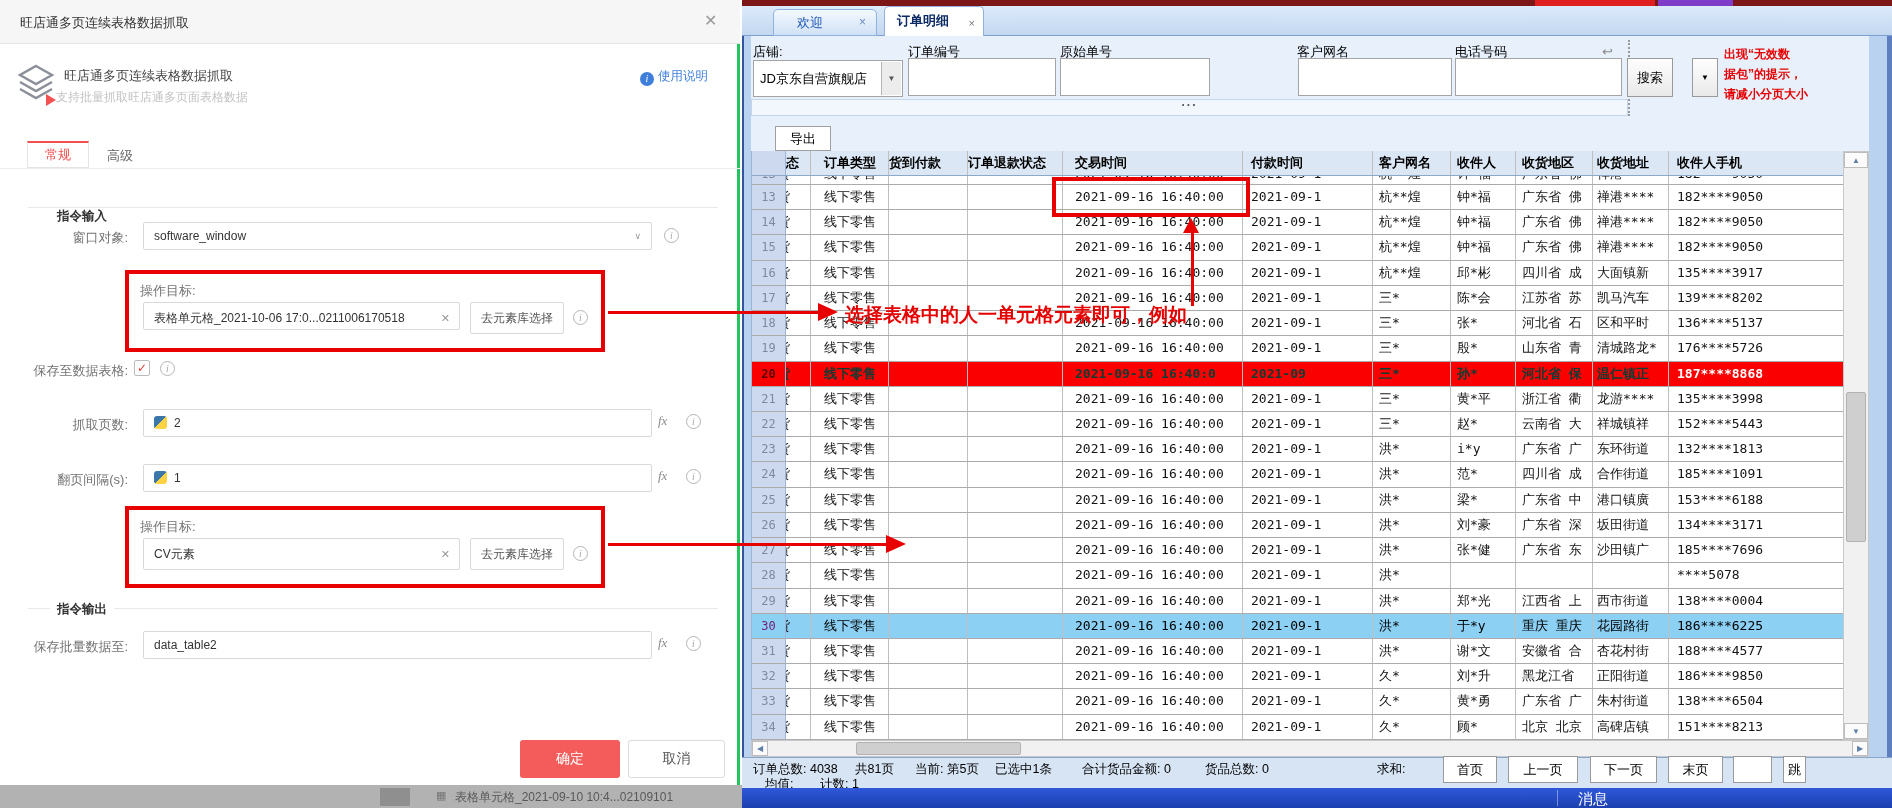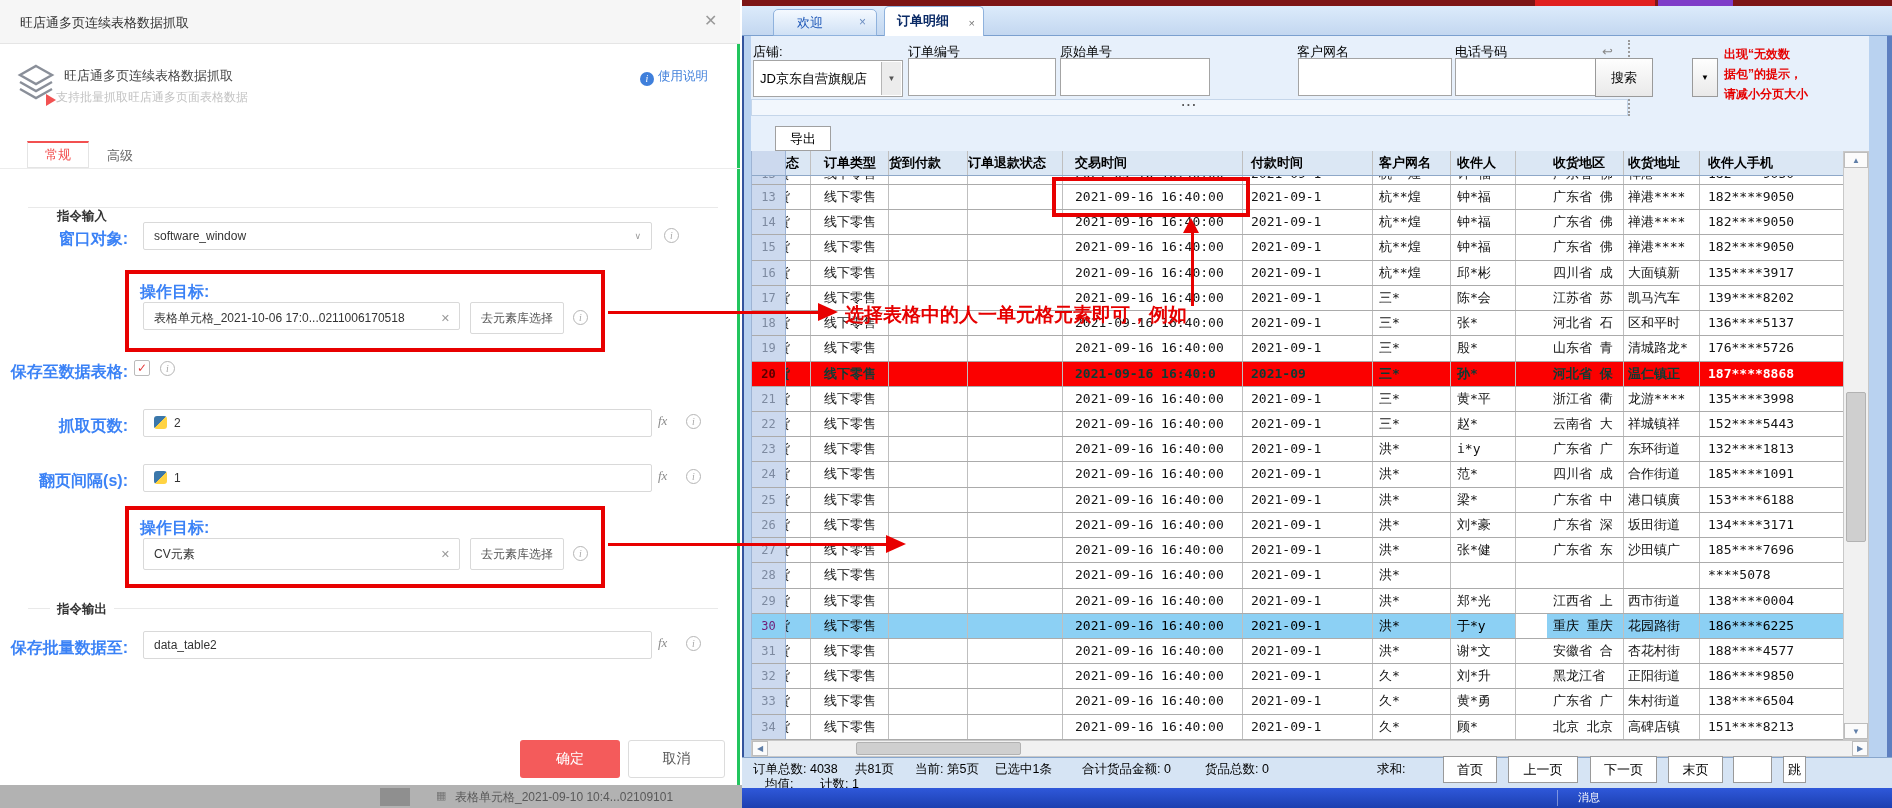--- a/index.html
+++ b/index.html
@@ -16,21 +16,21 @@
   .card-sub { left:56px; top:89px; font-size:12px; color:#c3c3c3; }
   .help-link { left:640px; top:68px; font-size:12.5px; color:#3f7fdb; }
   .help-i { display:inline-block; width:14px; height:14px; border-radius:50%; background:#3f7fdb; color:#fff;
             font-size:10px; text-align:center; line-height:14px; vertical-align:-2px; margin-right:4px; font-style:italic; font-family:"Liberation Serif",serif;}
   .tab1 { left:27px; top:141px; width:62px; height:27px; background:#fff; border:1px solid #e4e4e4; border-top:2px solid #f25050;
           color:#f25050; font-size:13px; text-align:center; line-height:24px; }
   .tab2 { left:89px; top:141px; width:62px; height:27px; color:#666; font-size:13px; text-align:center; line-height:27px; border:1px solid transparent;}
   .tabline { left:0; top:168px; width:740px; height:1px; background:#ececec; }
   .legend-line { height:1px; background:#e9e9e9; left:28px; width:690px; }
   .legend { font-size:12.5px; font-weight:bold; color:#333; background:#fff; padding:0 7px; }
-  .flabel { width:128px; text-align:right; font-size:16px; color:#3b82f6;font-weight:bold; }
+  .flabel { width:128px; text-align:right; font-size:13px; color:#737373; }
   .fbox { background:#fff; border:1px solid #d9d9d9; border-radius:2px; font-size:12px; color:#333; line-height:26px; padding-left:10px; white-space:nowrap; overflow:hidden; }
   .sel-arrow { position:absolute; right:10px; top:0; color:#999; font-size:9px; line-height:26px; }
   .i-icon { width:15px; height:15px; border:1px solid #b5b5b5; border-radius:50%; color:#a8a8a8; font-size:10px;
             text-align:center; line-height:13px; font-style:italic; font-family:"Liberation Serif",serif; }
   .fx { font-style:italic; font-family:"Liberation Serif",serif; font-size:13px; color:#8b8b8b; }
   .clear-x { position:absolute; right:9px; top:0; color:#999; font-size:11px; line-height:30px; }
   .elem-btn { background:#fff; border:1px solid #d9d9d9; border-radius:2px; font-size:12px; color:#555; text-align:center; }
   .pyicon { display:inline-block; width:13px; height:13px; border-radius:3px; vertical-align:-2px; margin-right:7px;
             background:linear-gradient(135deg,#3b77aa 0 50%,#ffd343 50% 100%); }
   .chk { width:16px; height:16px; border:1px solid #bbb; border-radius:2px; background:#fff; color:#e23b3b; font-size:12px; font-weight:bold; text-align:center; line-height:14px; }
@@ -77,21 +77,21 @@
   .drow.partial { height:9px; overflow:hidden; }
   .drow.partial .inner-shift { margin-top:-14px; }
   .c-num { width:34px; background:#ccd9ee; color:#7d8aa0; text-align:center; border-right:1px solid #9db4d6; font-size:12px; }
   .c-frag { width:25px; } .c-frag span { display:inline-block; margin-left:-9px; }
   .c-type { width:78px; padding-left:13px; }
   .c-cod { width:79px; } .c-refund { width:95px; }
   .c-time { width:180px; padding-left:12px; }
   .c-pay { width:130px; padding-left:8px; }
   .c-cust { width:78px; padding-left:6px; }
   .c-recv { width:65px; padding-left:6px; }
-  .c-region { width:77px; padding-left:6px;margin-left:31px; }
+  .c-region { width:77px; padding-left:6px; }
   .c-addr { width:76px; padding-left:4px; }
   .c-phone { width:175px; padding-left:8px; border-right:none; }
   .hl-red { background:#fb0000 !important; font-weight:bold; }
   .hl-red .tcell { background:#fb0000; color:#0c3c34; }
   .hl-red .c-num { background:#fb0000; color:#5a0000; }
   .hl-red .c-phone { color:#fff; }
   .hl-blue .tcell { background:#8cd0f4; color:#000; }
   .hl-blue .c-num { background:#8cd0f4; color:#701a75; }
   .h-status span { display:inline-block; margin-left:-13px; }
 
@@ -99,21 +99,21 @@
   .vscroll { left:1843px; top:151px; width:26px; height:589px; background:#f1f1f1; border:1px solid #c8c8c8; }
   .hscroll { left:751px; top:740px; width:1118px; height:17px; background:#f1f1f1; border:1px solid #c8c8c8; }
   .sc-btn { position:absolute; background:#fbfbfb; border:1px solid #bdbdbd; color:#5f7ea8; font-size:8px; text-align:center; }
   .thumb { position:absolute; background:#cfcfcf; border:1px solid #b2b2b2; border-radius:2px; }
 
   
   .statusbar { left:742px; top:757px; width:1150px; height:31px; background:#d6e4f4; border-top:1px solid #88a6cc; font-size:12.5px; color:#000; }
   .sb { position:absolute; white-space:nowrap; }
   .pg-btn { position:absolute; top:-2px; height:27px; background:#fff; border:1px solid #9a9a9a; font-size:13px; text-align:center; line-height:25px; }
   .jump-input { position:absolute; top:-2px; height:27px; width:39px; background:#fff; border:1px solid #9a9a9a; font-size:13px; }
-  .bluebar { left:742px; top:788px; width:1150px; height:20px; background:linear-gradient(#2f58da,#1c3fb0); color:#fff; font-size:11px; }
+  .bluebar { left:742px; top:788px; width:1150px; height:20px; background:linear-gradient(#2f58da,#1c3fb0); color:#fff; font-size:15px; }
   .bluebar .divider { position:absolute; left:815px; top:2px; width:1px; height:16px; background:rgba(255,255,255,.4); }
   .bluebar .msg { position:absolute; left:836px; top:2px; }
 
   
   .anno { z-index:80; pointer-events:none; }
   .red-rect { border:4px solid #e80000; }
   .red-line-h { height:3px; background:#e80000; }
   .red-line-v { width:3px; background:#e80000; }
   .arrow-r { width:0; height:0; border-top:9px solid transparent; border-bottom:9px solid transparent; border-left:20px solid #e80000; }
   .arrow-u { width:0; height:0; border-left:8px solid transparent; border-right:8px solid transparent; border-bottom:15px solid #e80000; }
@@ -230,21 +230,21 @@
       <div class="wsel-text">JD京东自营旗舰店</div>
       <div class="wsel-btn">▼</div>
     </div>
     <div class="winput" style="left:157px;top:22px;width:148px;height:38px"></div>
     <div class="winput" style="left:309px;top:22px;width:150px;height:38px"></div>
     <div class="winput" style="left:547px;top:22px;width:154px;height:38px"></div>
     <div class="winput" style="left:704px;top:22px;width:167px;height:38px"></div>
     <span class="undo" style="left:851px;top:8px">↩</span>
     <div class="vdots" style="left:877px;top:4px;height:76px"></div>
 
-    <div class="search-btn" style="left:844px;top:22px;width:58px;height:39px;line-height:37px">搜索</div>
+    <div class="search-btn" style="left:876px;top:22px;width:46px;height:39px;line-height:37px">搜索</div>
     <div class="search-btn" style="left:941px;top:22px;width:26px;height:39px;line-height:37px;font-size:8px">▼</div>
 
     <div class="ellipsis-bar"><span style="position:relative;top:-3px">...</span></div>
   </div>
 
   <div class="abs export-btn">导出</div>
 
   <div class="abs tbl" id="tbl">
       <div class="trow thead">
         <div class="tcell c-num"><span></span></div>

